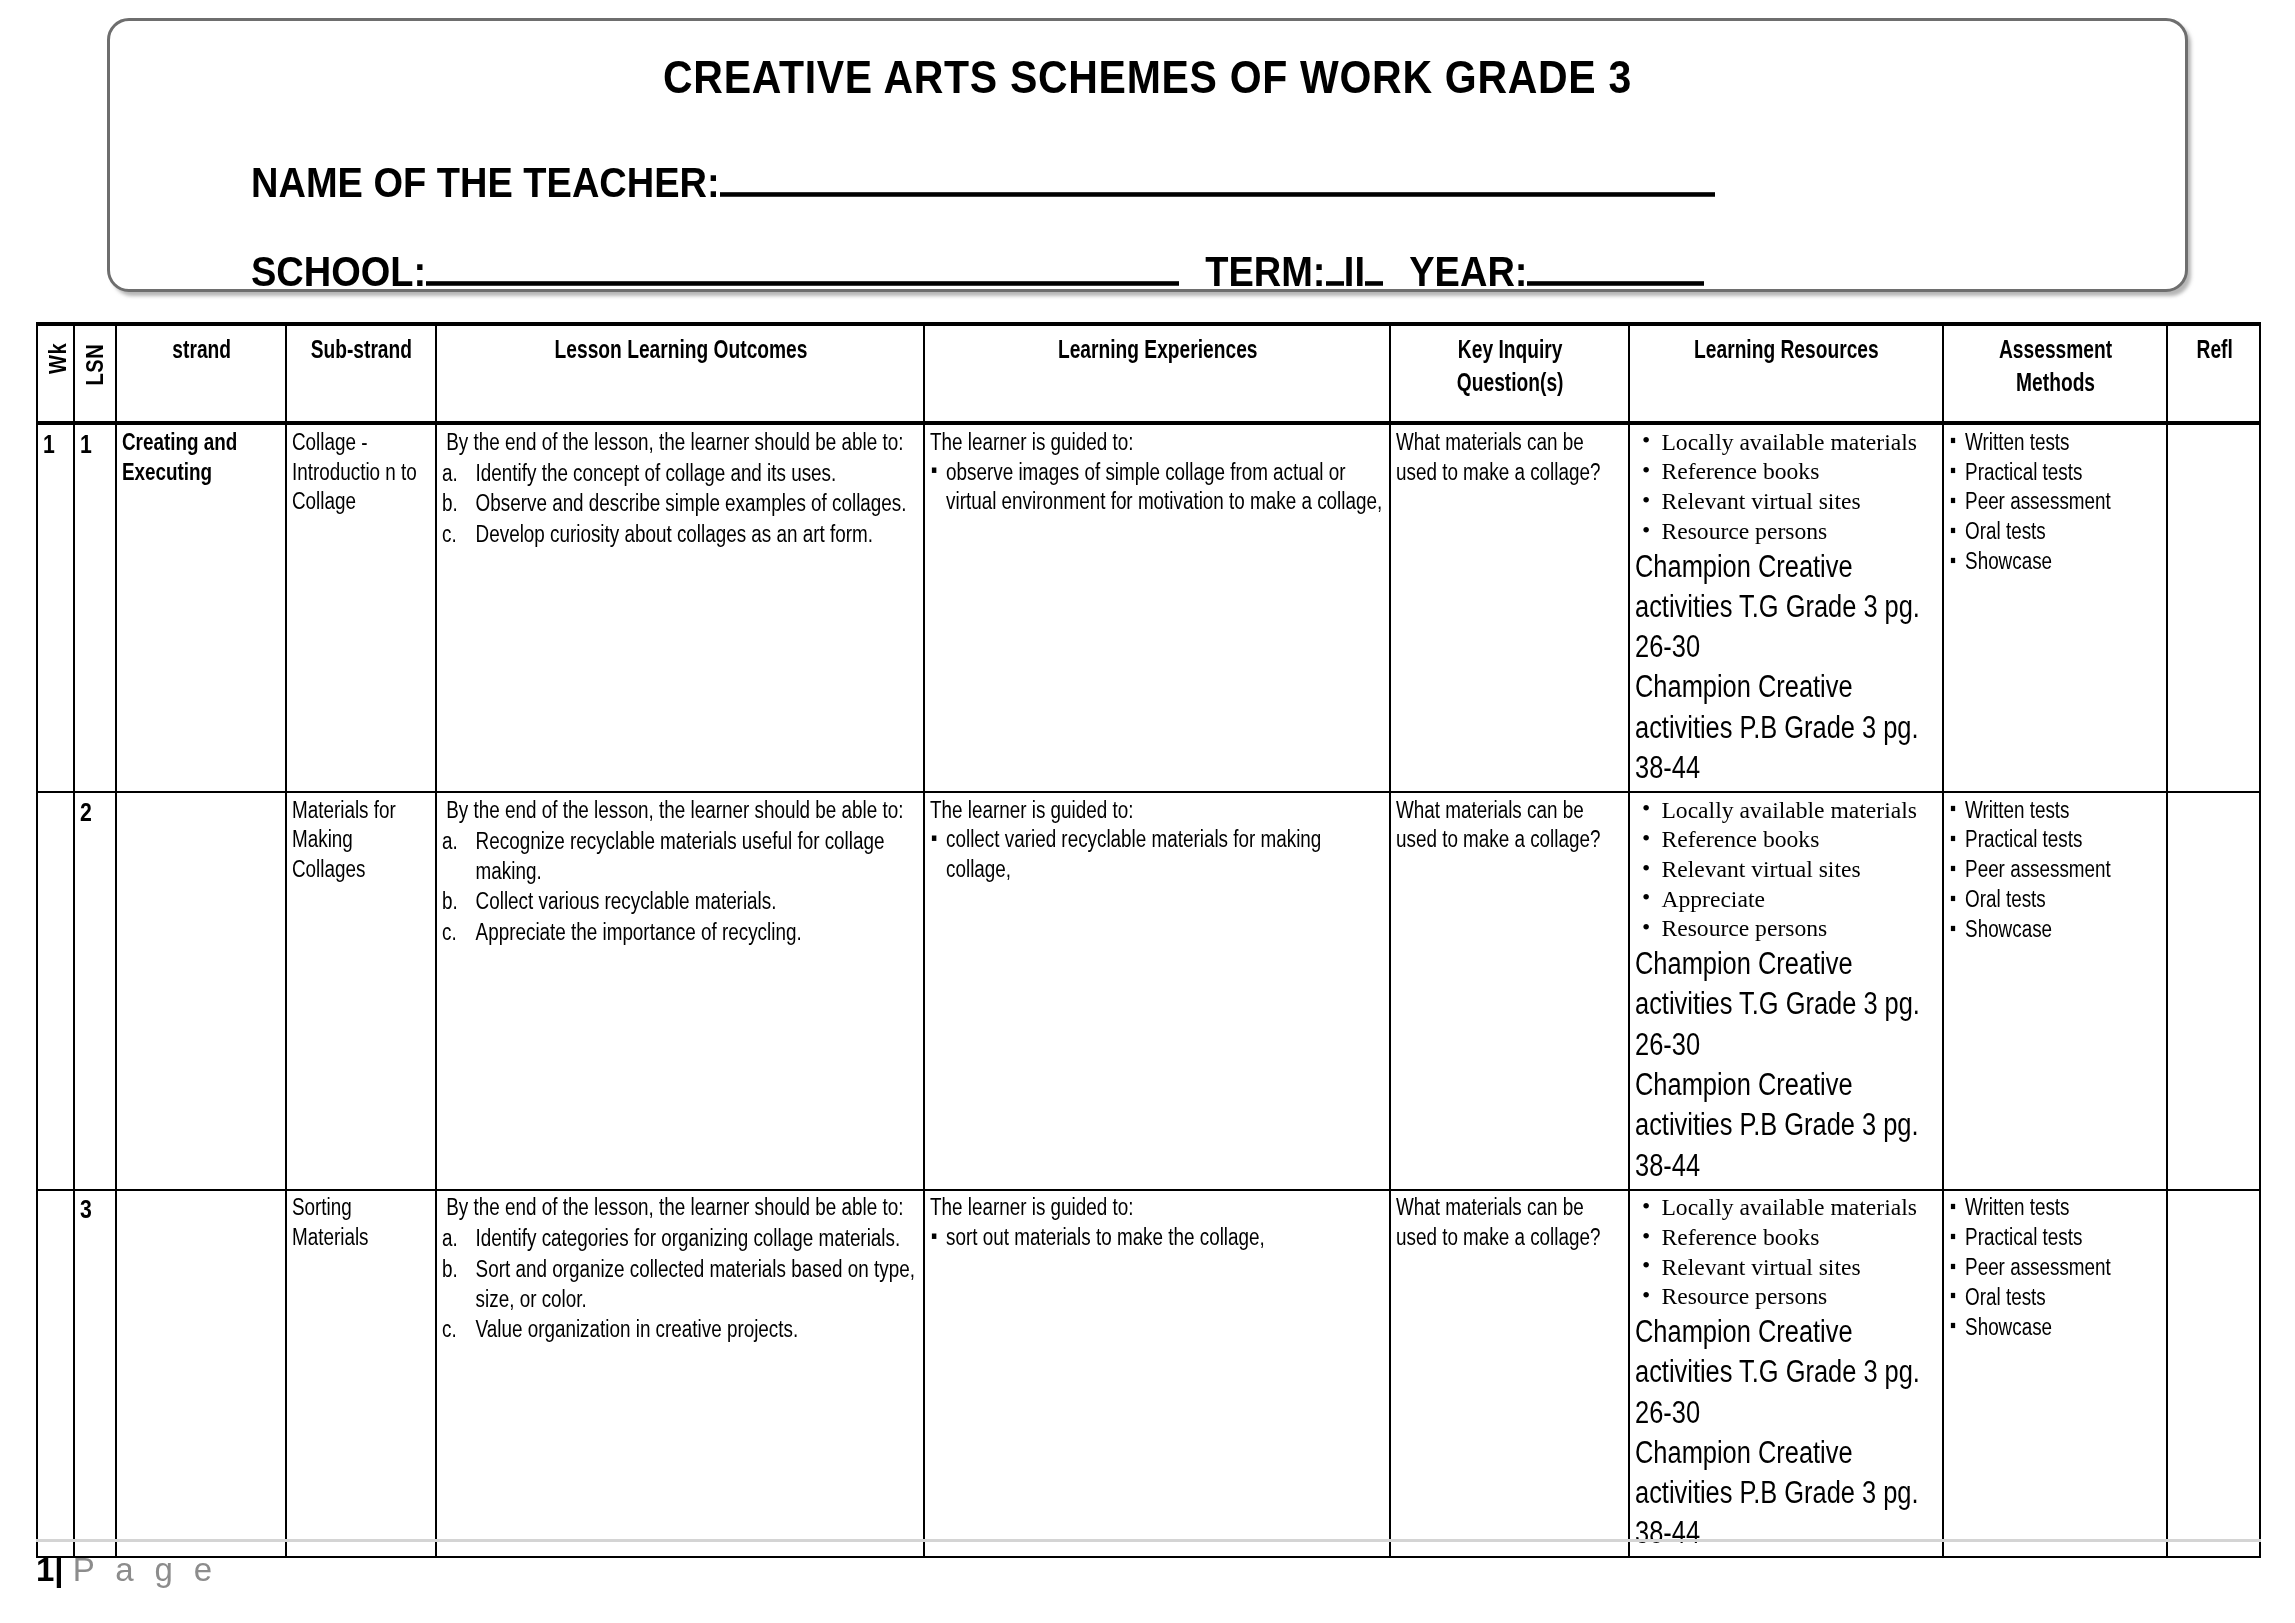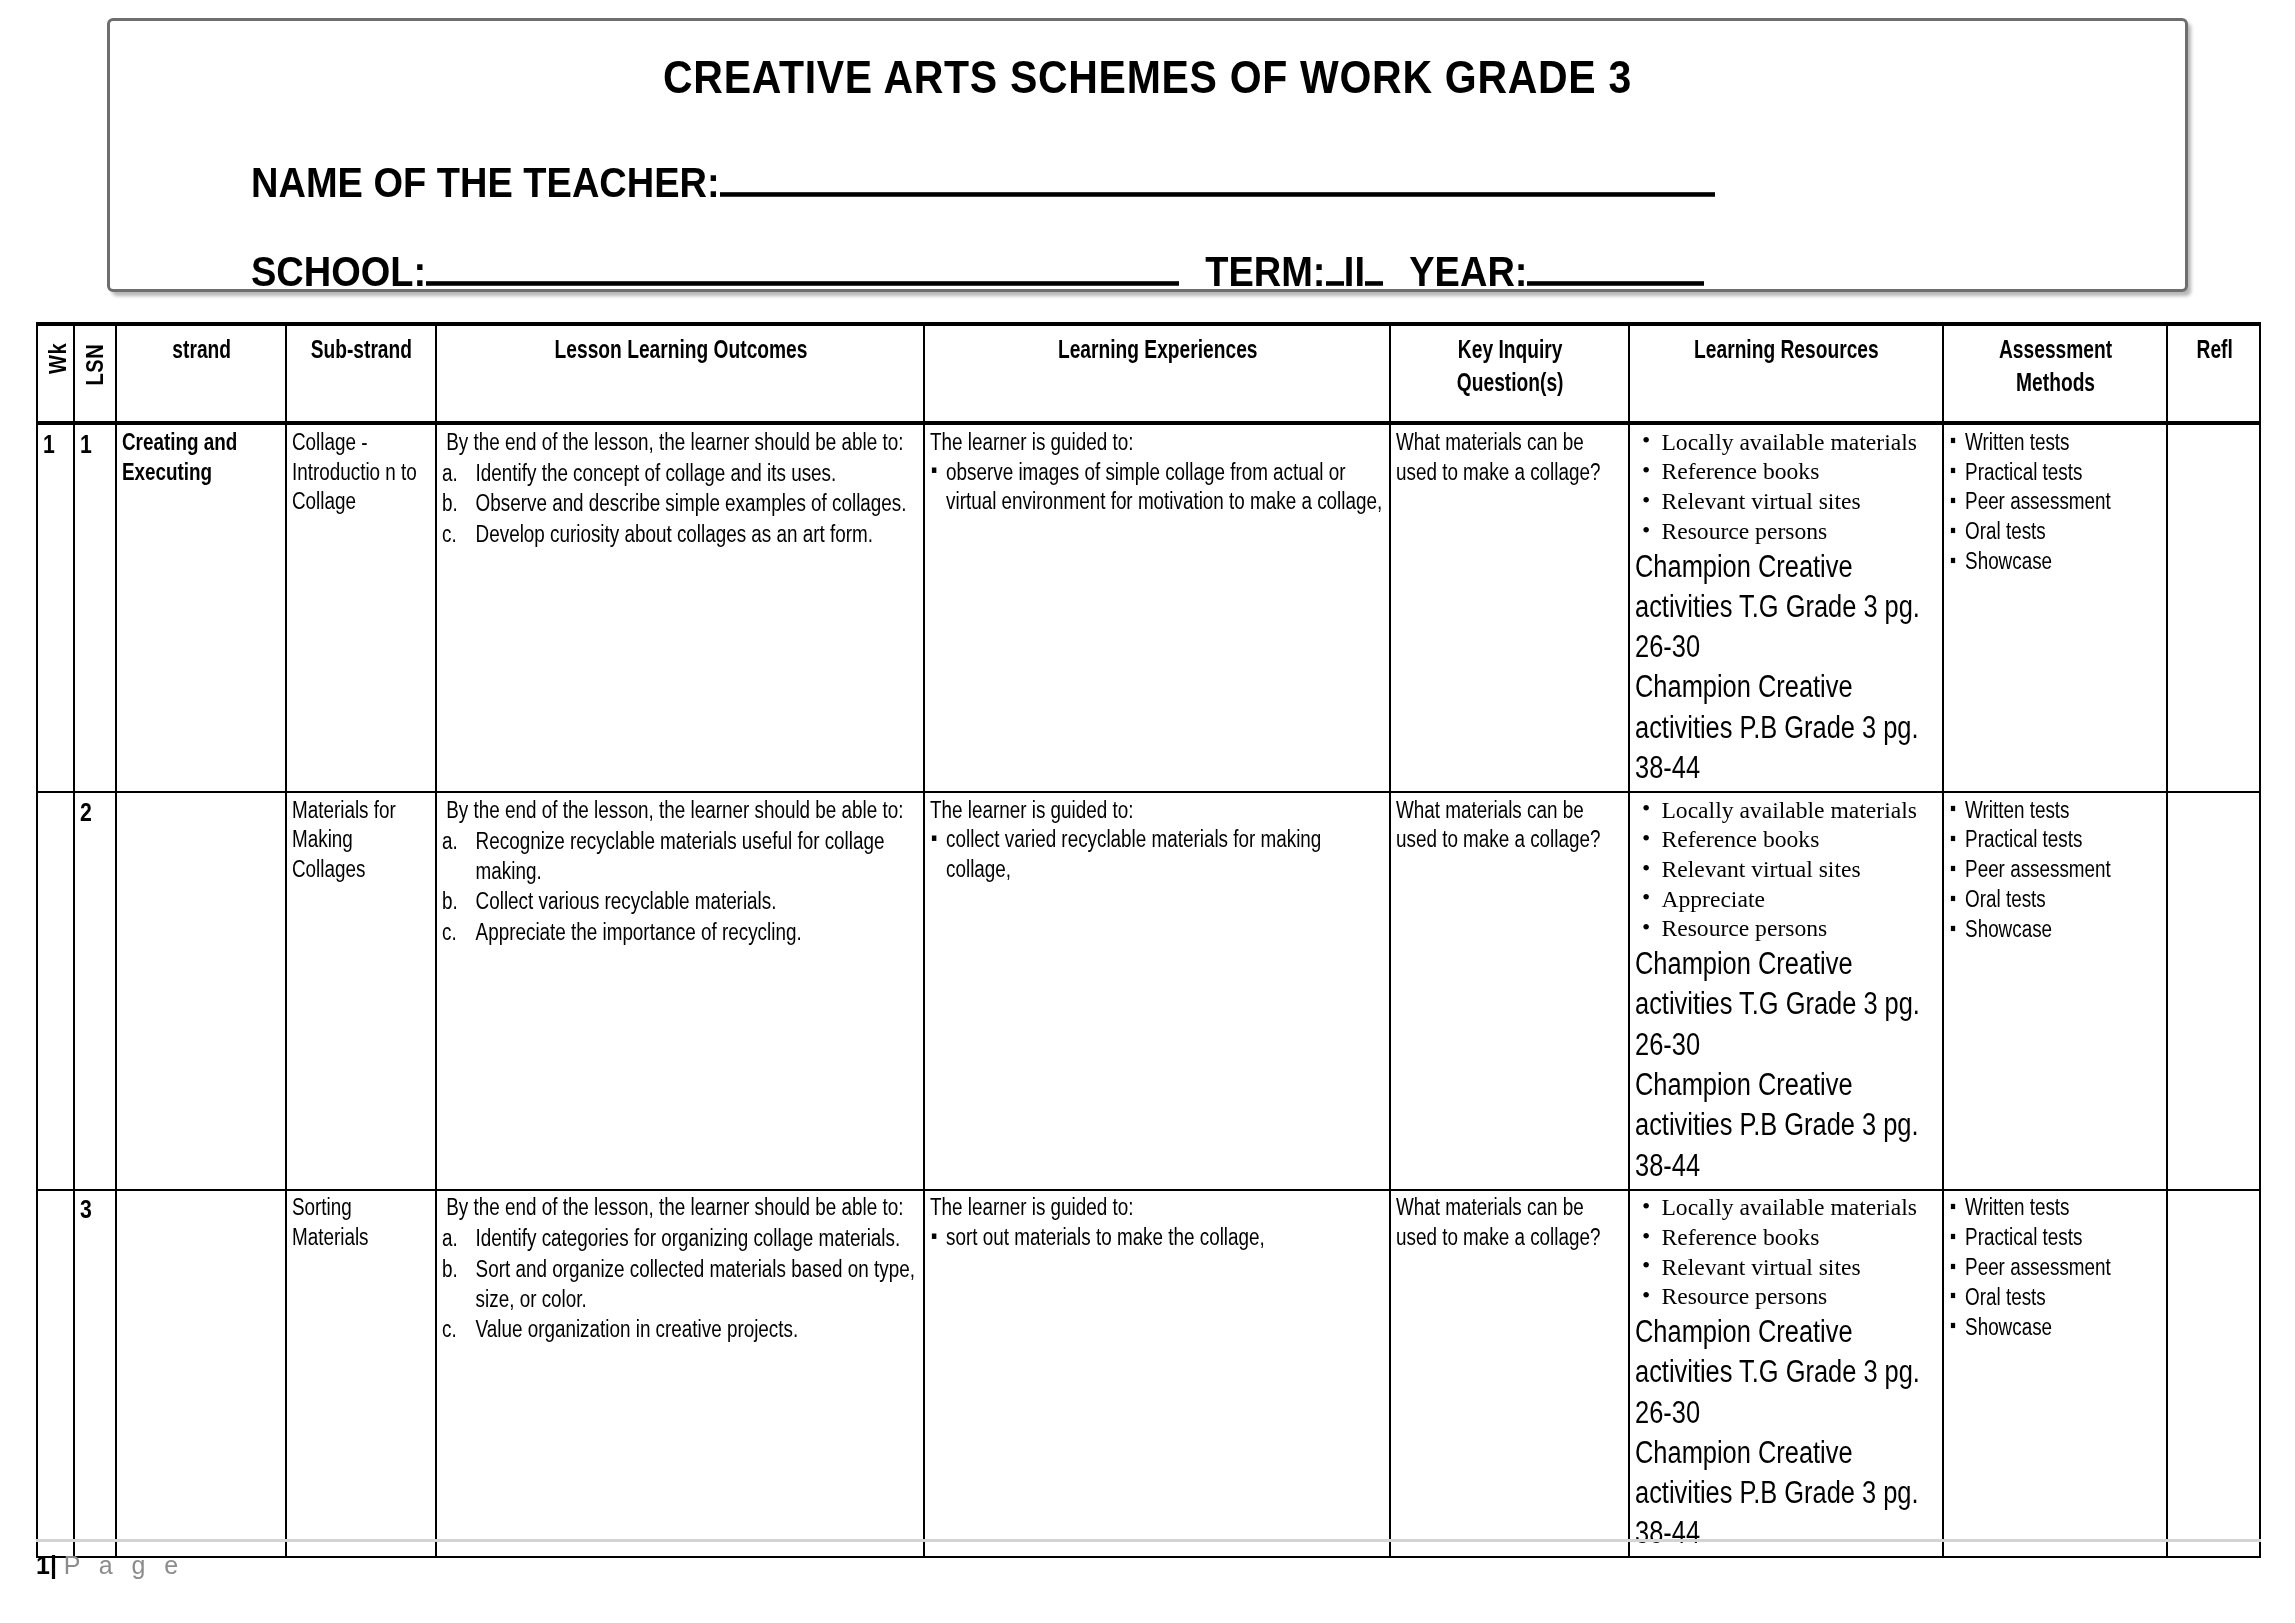--- a/index.html
+++ b/index.html
@@ -18,21 +18,21 @@
   }
 
   
   .header-box {
     position: absolute;
     left: 107px;
     top: 18.3px;
     width: 2081px;
     height: 274px;
     border: 3.3px solid #6e6e6e;
-    border-radius: 6px;
+    border-radius: 22px;
     background: #ffffff;
     box-sizing: border-box;
     box-shadow: 3.9px 4.6px 3.9px -1.3px rgba(120,120,120,0.55);
   }
   .doc-title {
     position: absolute;
     left: 0;
     right: 0;
     top: 31px;
     text-align: center;
@@ -235,21 +235,21 @@
   .footer {
     position: absolute;
     left: 36px;
     top: 1539px;
     width: 2225px;
     border-top: 3.3px solid #d4d4d4;
     padding-top: 9.2px;
   }
   .footer-inner {
     font-family: "Liberation Sans", sans-serif;
-    font-size: 25px;
+    font-size: 33px;
     color: #8c8c8c;
   }
   .footer-pageno {
     color: #000000;
     font-weight: bold;
   }
   .footer-sep { color: #000; font-weight: bold; }
   .footer-word { letter-spacing: 5.9px; }
 </style>
 </head>

